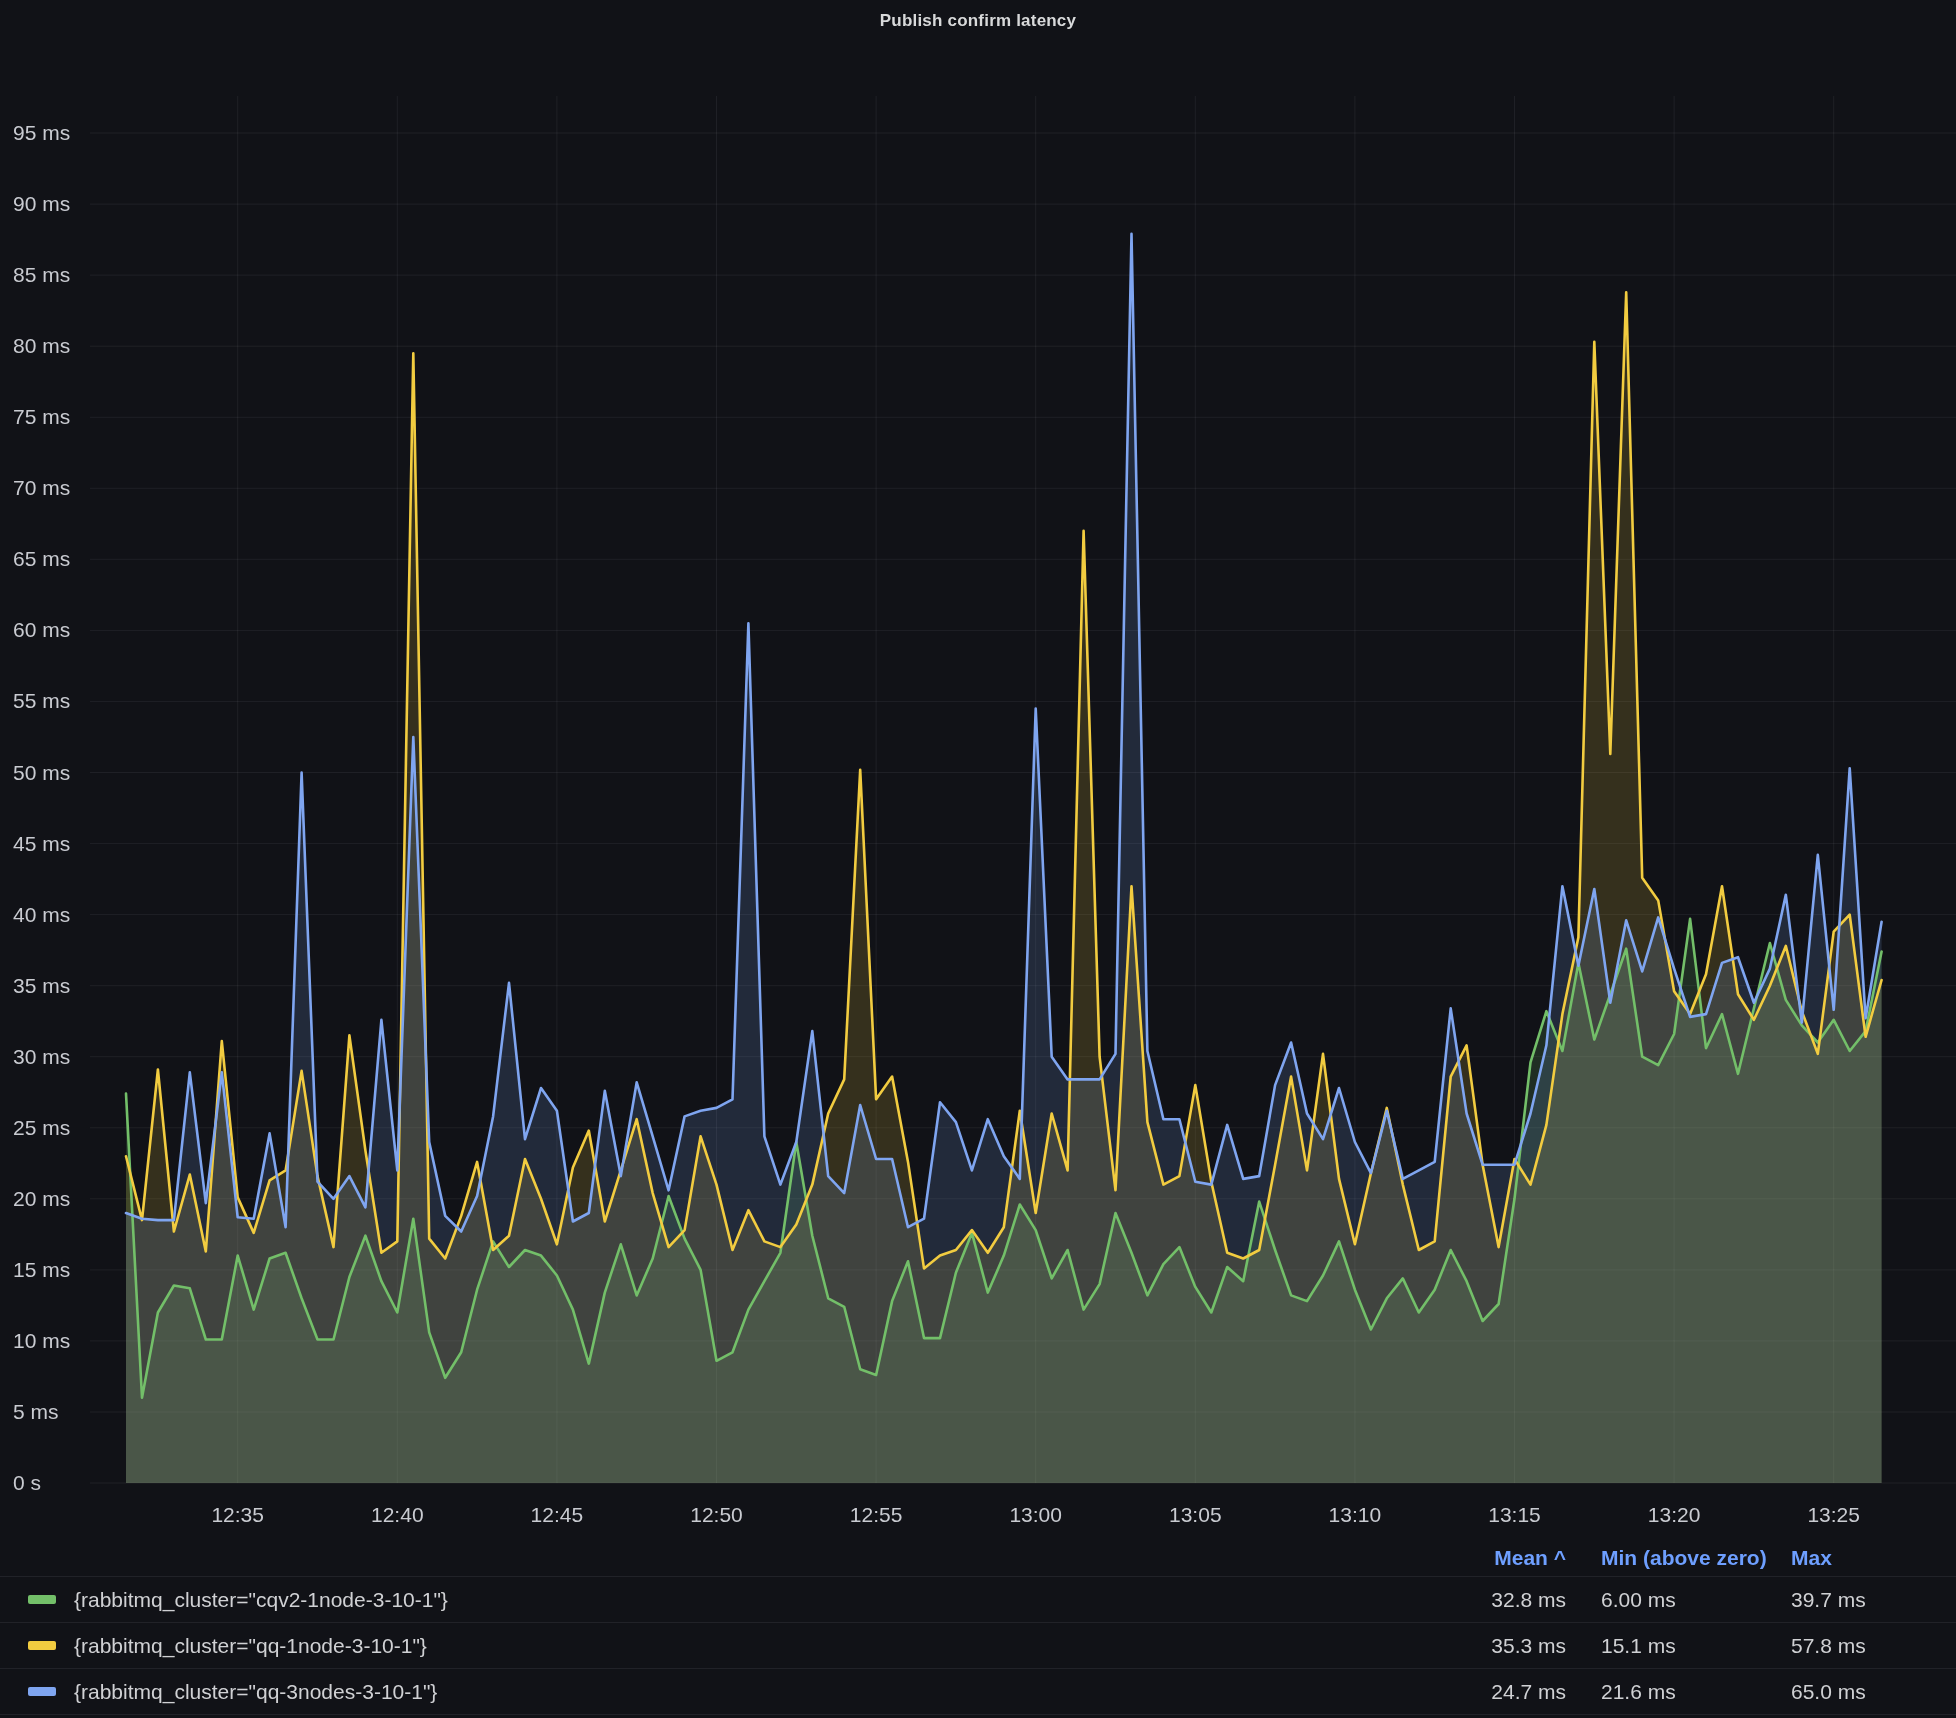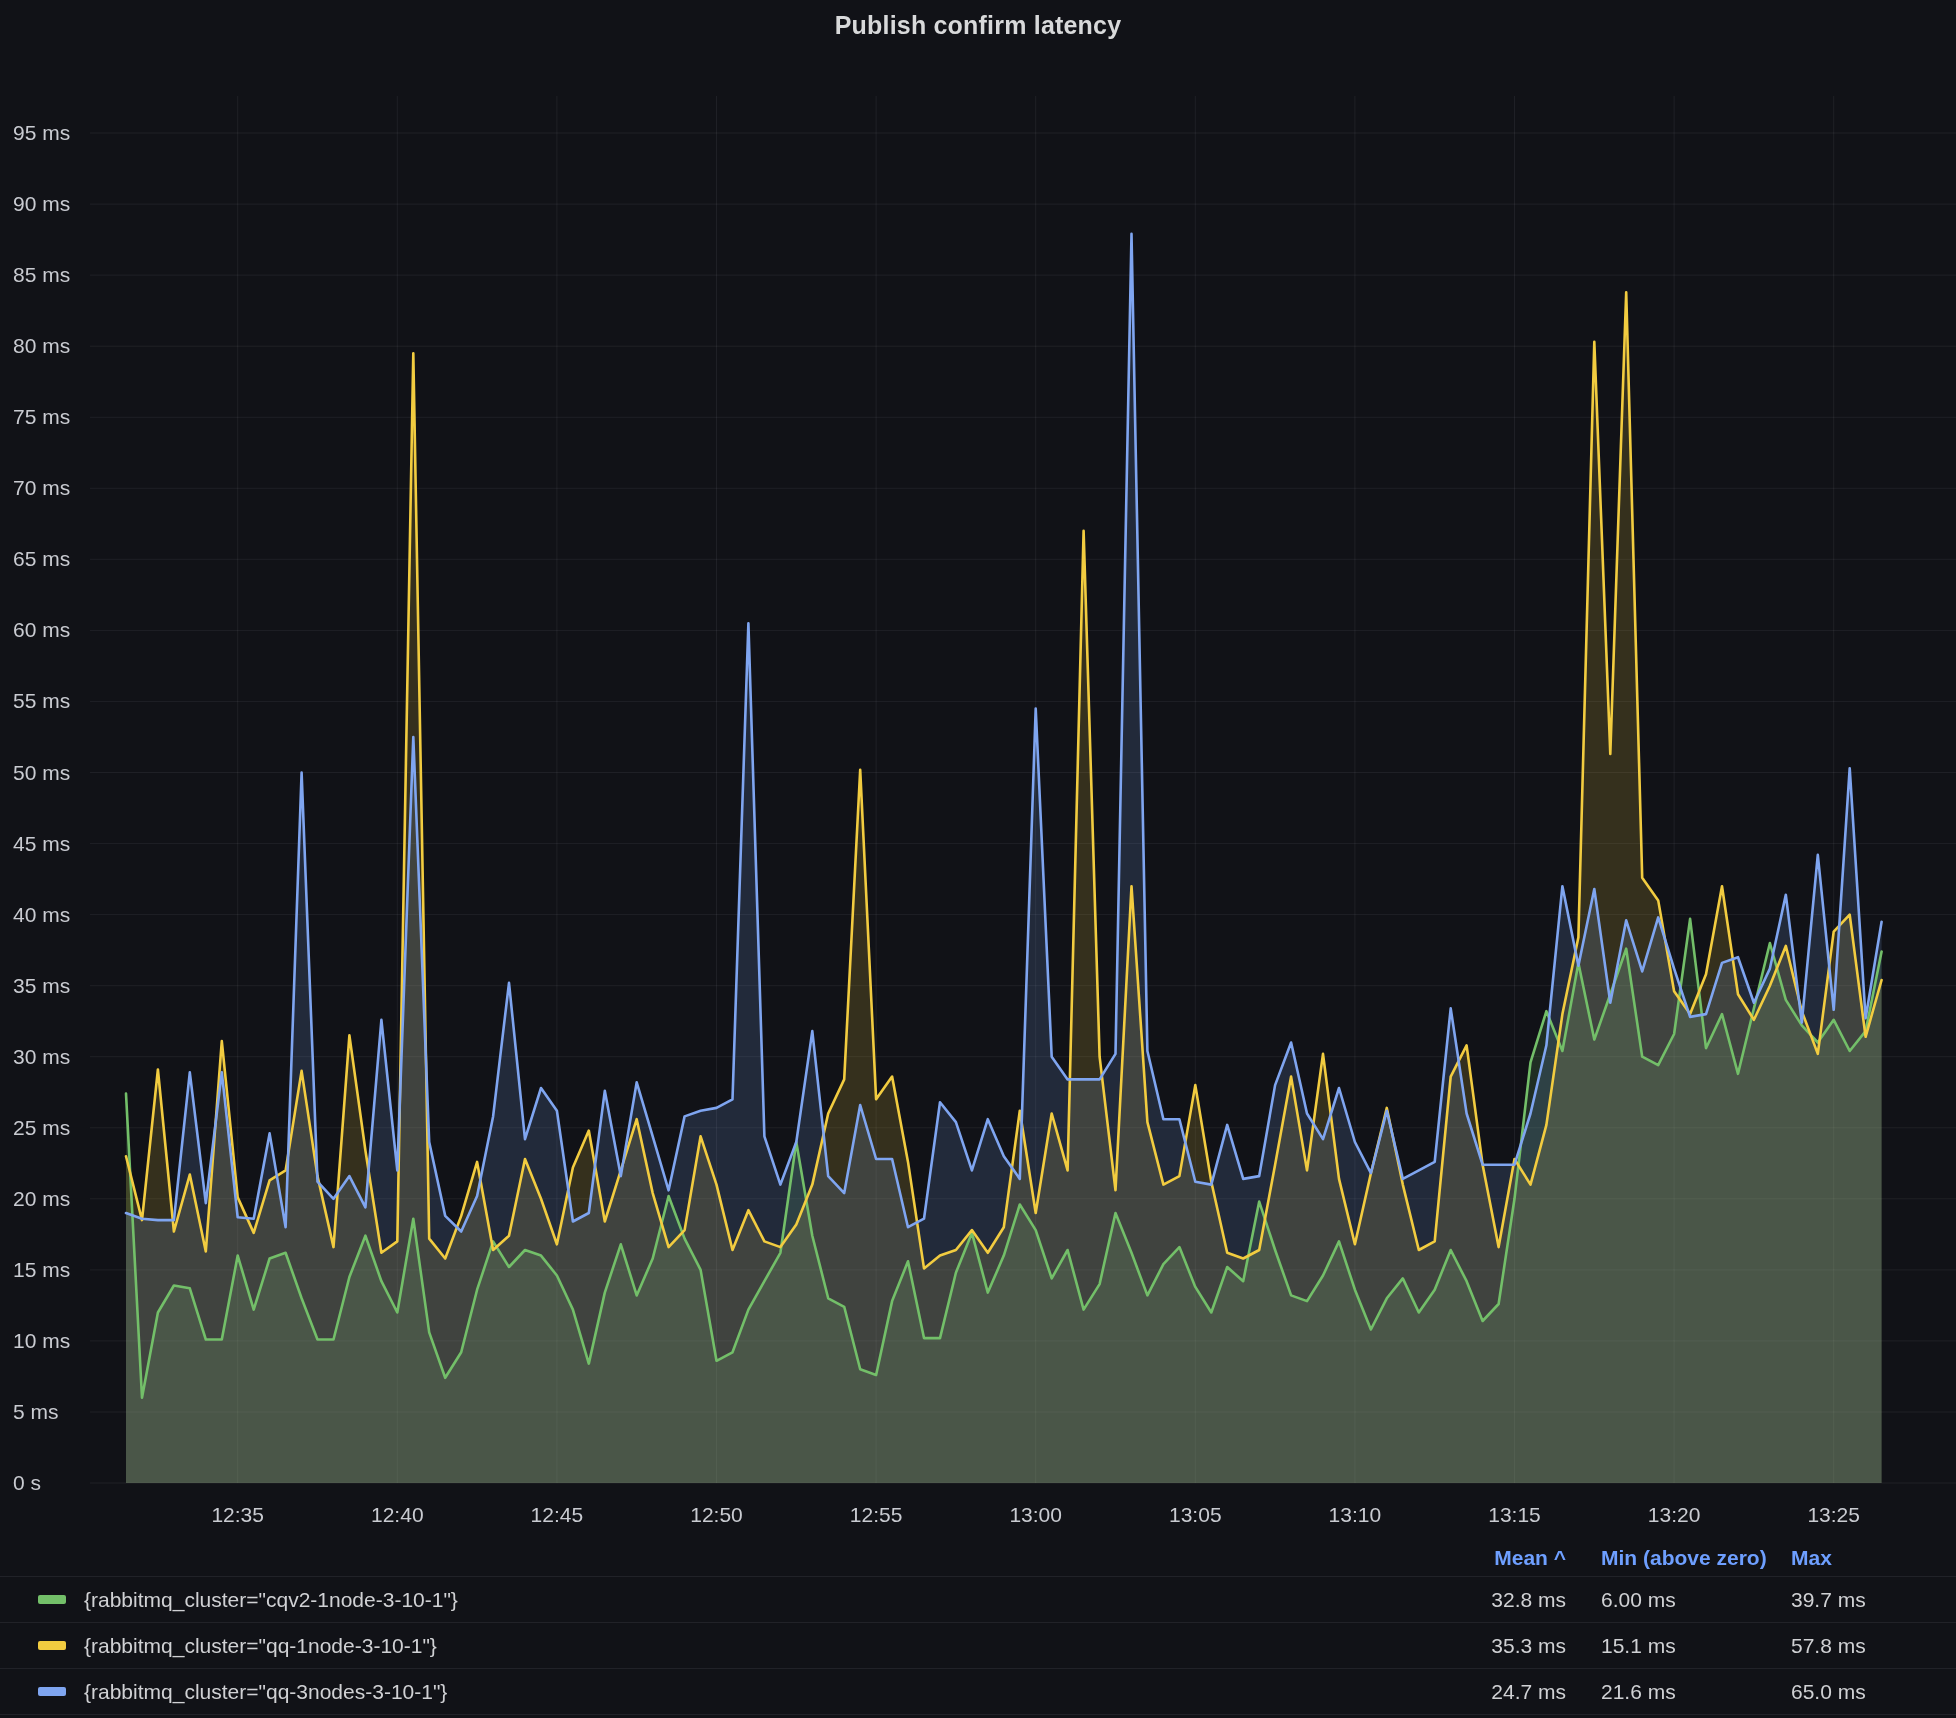--- a/index.html
+++ b/index.html
@@ -5,29 +5,28 @@
   html,body{margin:0;padding:0;}
   body{
     width:1956px;height:1718px;position:relative;overflow:hidden;
     background:#111217;
     font-family:"Liberation Sans",sans-serif;
     -webkit-font-smoothing:antialiased;
   }
   .panel{position:absolute;inset:0;}
   .panel-title{
     position:absolute;top:11px;left:0;width:100%;text-align:center;
-    font-size:25px;font-weight:600;color:#D8D9DA;letter-spacing:.2px;
+    font-size:17px;font-weight:600;color:#D8D9DA;letter-spacing:.2px;
   }
   #chart{position:absolute;top:0;left:0;}
   #chart text{font-family:"Liberation Sans",sans-serif;}
   .legend{position:absolute;top:1540px;left:0;right:0;font-size:21px;color:#D0D1D4;}
   .lg-row{
     display:flex;align-items:center;height:45px;padding-right:43px;
     border-top:1px solid rgba(204,204,220,0.09);
-    padding-left:10px;
   }
   .lg-row:last-child{border-bottom:1px solid rgba(204,204,220,0.09);}
   .lg-head{height:36px;border-top:none;color:#6E9FFF;font-weight:600;}
   .lg-label{flex:1;display:flex;align-items:center;padding-left:28px;min-width:0;}
   .swatch{width:28px;height:9px;border-radius:2px;margin-right:18px;flex:none;}
   .col-mean{width:110px;text-align:right;flex:none;}
   .col-min{width:190px;text-align:left;margin-left:35px;flex:none;}
   .col-max{width:122px;flex:none;}
 </style>
 </head>

